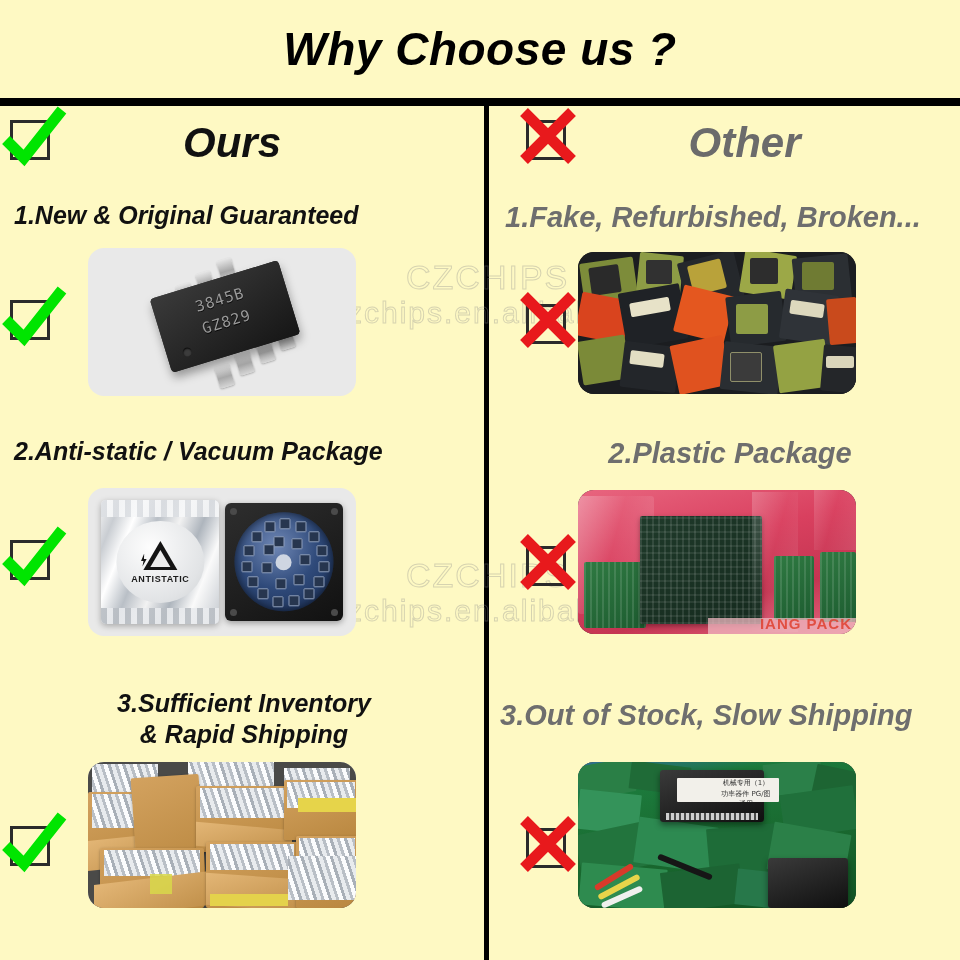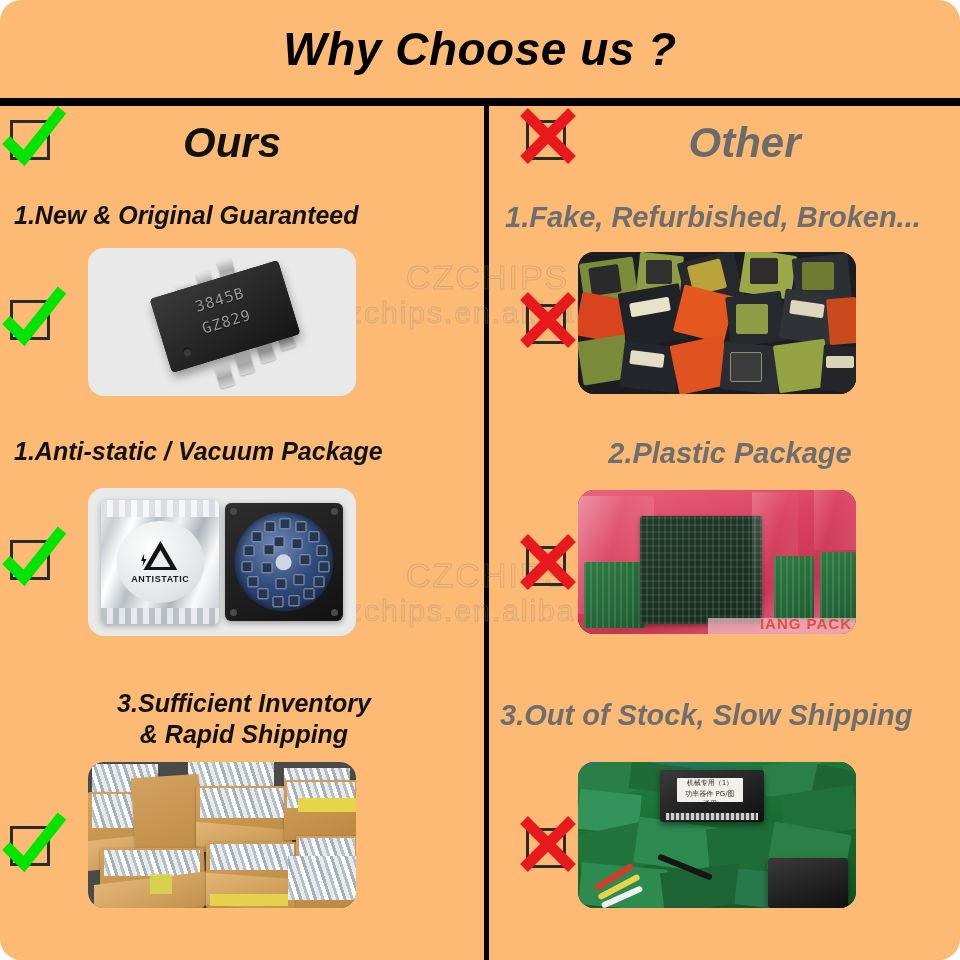--- a/index.html
+++ b/index.html
@@ -2,21 +2,21 @@
 <html><head>
 <meta charset="utf-8">
 <style>
   html,body{margin:0;padding:0;}
   body{
     width:960px;height:960px;overflow:hidden;
     background:#ffffff;
     font-family:"Liberation Sans", sans-serif;
     position:relative;
   }
-  #page{position:relative;width:960px;height:960px;background:#fdba74;overflow:hidden;border-radius:21px;}
+  #page{position:relative;width:960px;height:960px;background:#fef9c3;overflow:hidden;}
 
   
   .title{
     position:absolute;left:0;top:22px;width:960px;
     text-align:center;
     font-size:46px;font-weight:bold;font-style:italic;
     color:#000;letter-spacing:0.5px;
   }
 
   
@@ -205,20 +205,21 @@
   }
 
   
   .gscrap{position:absolute;border-radius:1px;}
   .blkmod{position:absolute;background:linear-gradient(160deg,#3a3a3a,#0f0f0f);border-radius:3px;box-shadow:0 3px 6px rgba(0,0,0,.45);}
   .blkmod .lbl{
     position:absolute;left:16%;top:16%;width:64%;height:46%;
     background:#f2f0ea;border-radius:1px;
     font-size:7px;color:#333;text-align:center;line-height:1.5;overflow:hidden;
     font-family:"DejaVu Sans",sans-serif;
+    padding-left:36px;
   }
   .blkmod .pins{position:absolute;left:6%;bottom:4%;width:88%;height:14%;
     background:repeating-linear-gradient(90deg,#cfcfcf 0 3px,#4a4a4a 3px 5px);}
   .wire{position:absolute;height:6px;border-radius:3px;}
 </style>
 </head>
 <body>
 
 <div id="page">
 
@@ -317,21 +318,21 @@
     <div class="scrap" style="left:44px;top:92px;width:56px;height:46px;background:#23262a;transform:rotate(7deg);"></div>
     <div class="scrap" style="left:52px;top:100px;width:34px;height:14px;background:#e3dec3;transform:rotate(7deg);"></div>
     <div class="scrap" style="left:96px;top:88px;width:54px;height:50px;background:#e0521f;transform:rotate(-12deg);"></div>
     <div class="scrap" style="left:144px;top:92px;width:58px;height:48px;background:#2a2e32;transform:rotate(6deg);"></div>
     <div class="scrap" style="left:152px;top:100px;width:32px;height:30px;background:#3b3b3b;border:1px solid #8f8f6a;box-sizing:border-box;"></div>
     <div class="scrap" style="left:198px;top:90px;width:52px;height:48px;background:#94a243;transform:rotate(-8deg);"></div>
     <div class="scrap" style="left:244px;top:94px;width:38px;height:46px;background:#242629;transform:rotate(5deg);"></div>
     <div class="scrap" style="left:248px;top:104px;width:28px;height:12px;background:#dad5ba;"></div>
   </div>
 
-  <div class="feat l" style="left:14px;top:438px;width:460px;">1.Anti-static / Vacuum Package</div>
+  <div class="feat l" style="left:14px;top:438px;width:460px;">2.Anti-static / Vacuum Package</div>
   <div class="feat r" style="left:505px;top:438px;width:450px;text-align:center;">2.Plastic Package</div>
 
   <div class="markbox" style="left:4px;top:532px;">
     <div class="box"></div>
     <svg viewBox="0 0 70 70">
       <path d="M8 38 L26 56 L64 8" fill="none" stroke="#00e500" stroke-width="11" stroke-linecap="butt" stroke-linejoin="miter"></path>
     </svg>
   </div>
   <div class="markbox" style="left:520px;top:538px;">
     <div class="box"></div>

